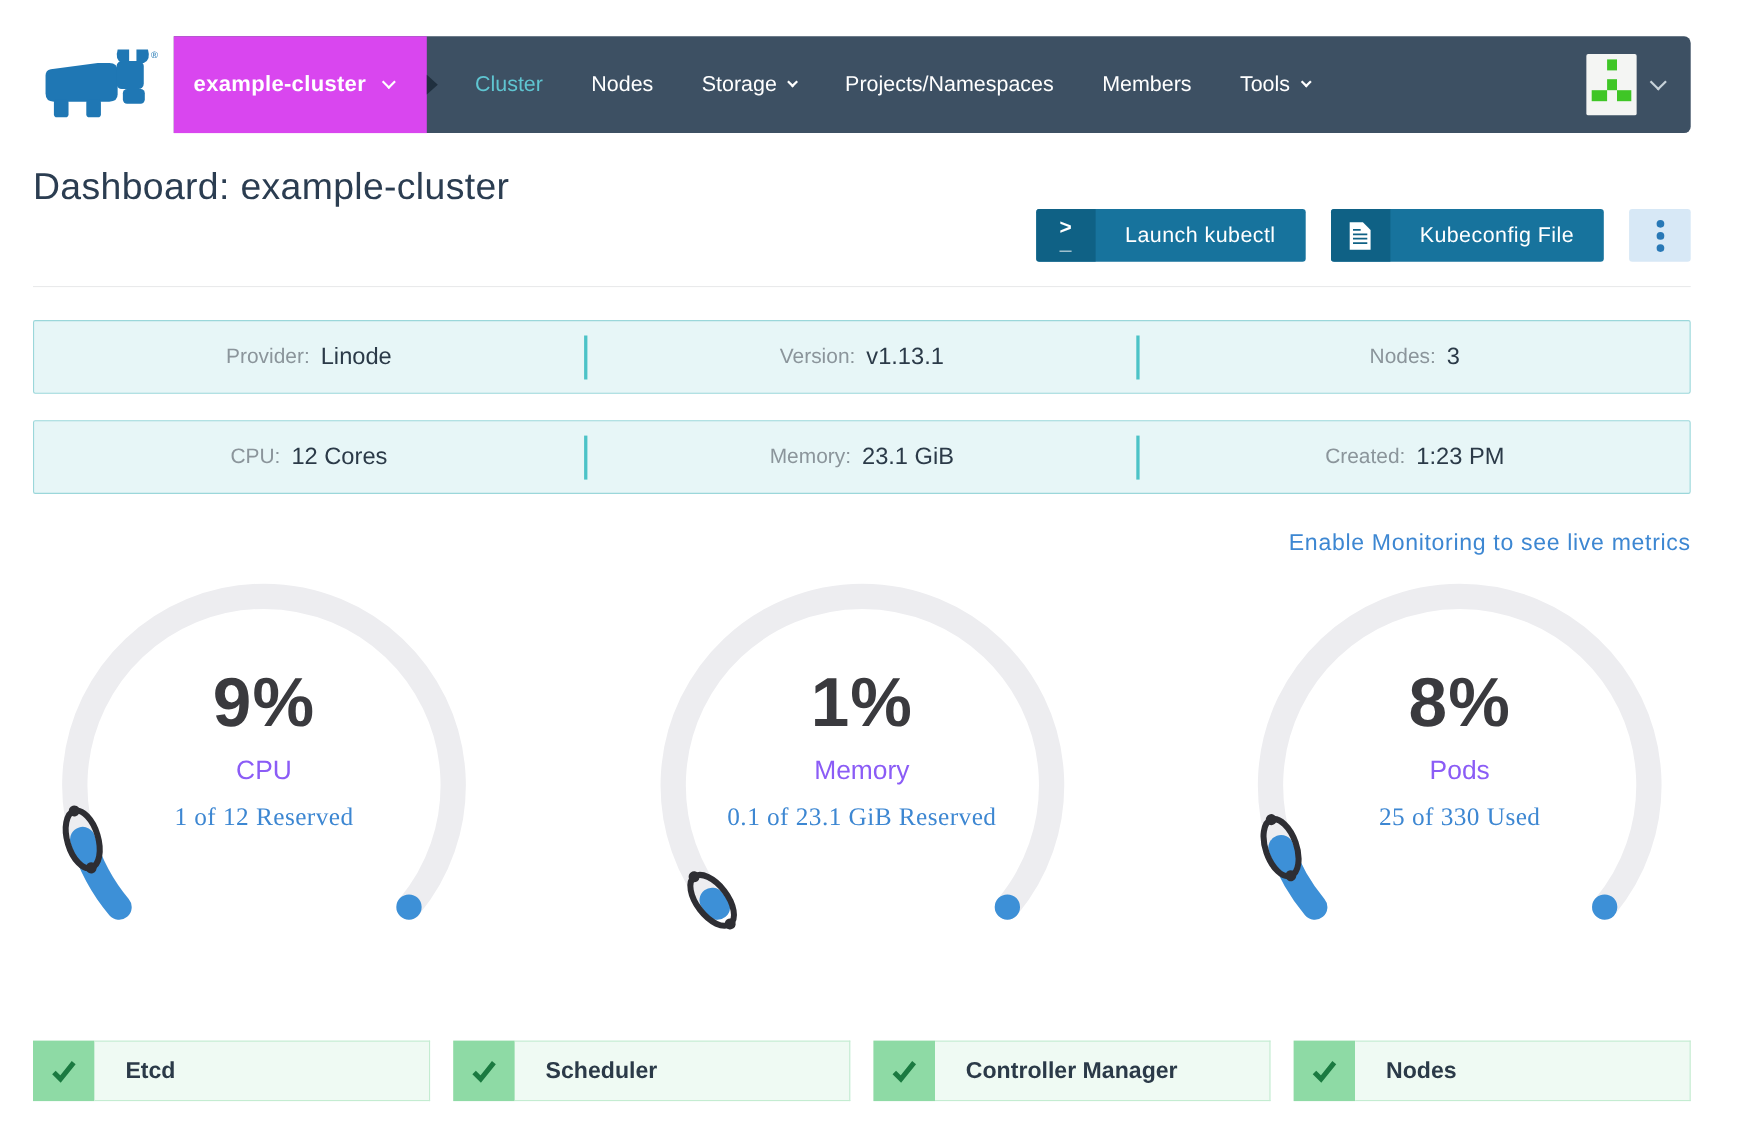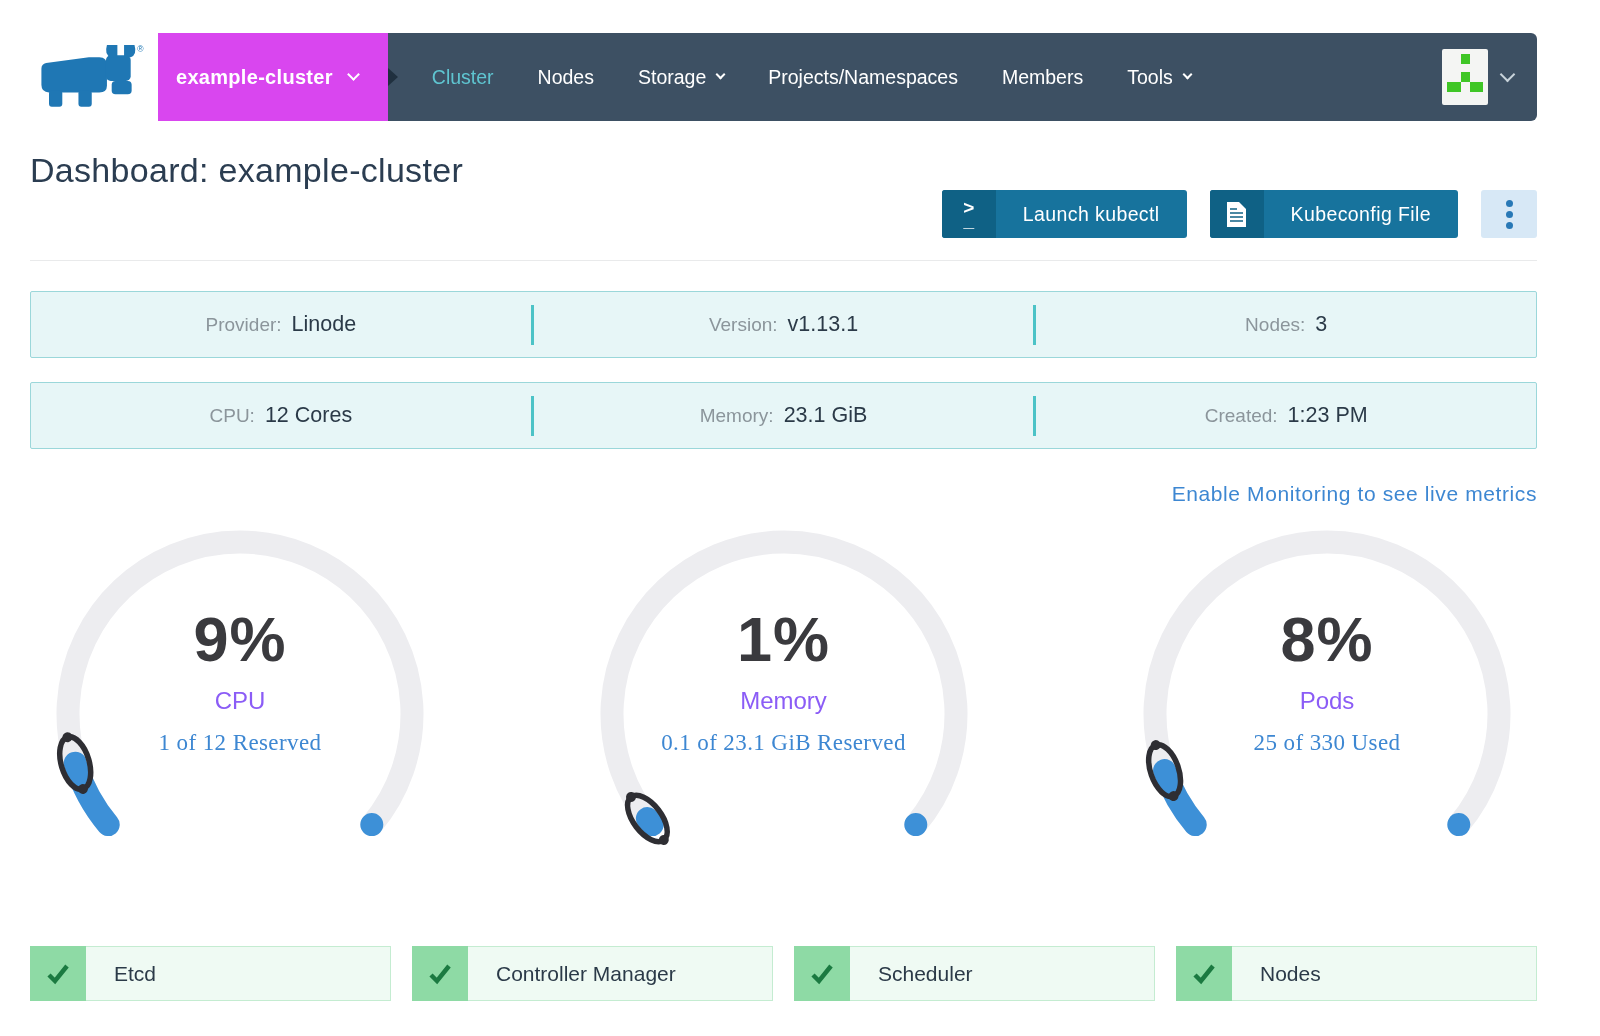--- a/index.html
+++ b/index.html
@@ -68,21 +68,21 @@
   
   .gauges { display:flex; justify-content:space-between; margin:3px 63px 0 30px; }
   .gauge { position:relative; width:420px; height:400px; }
   .gauge svg { display:block; width:420px; height:400px; }
   .gauge-text { position:absolute; left:0; right:0; top:94px; text-align:center; }
   .gauge-pct { font-size:63px; font-weight:800; color:#3a3a3e; letter-spacing:1px; }
   .gauge-label { font-size:24px; color:#8b5cf6; margin-top:12px; }
   .gauge-detail { font-size:23px; color:#3d87d2; margin-top:15px; letter-spacing:.4px;font-family:Liberation Serif, serif; }
 
   
-  .status-row { display:flex; gap:21px; margin:37px 63px 0 30px; }
+  .status-row { display:flex; gap:21px; margin:37px 63px 0 30px;font-weight:bold; }
   .status { flex:1; display:flex; height:55px; }
   .status-check { width:56px; background:#8edaa5; display:flex; align-items:center; justify-content:center; flex:none; }
   .status-body { flex:1; background:#effaf3; border:1px solid #c4ecd1; border-left:none;
                  display:flex; align-items:center; padding-left:28px; font-size:21px; color:#2b3a48; }
 </style>
 </head>
 <body>
 
 <header class="topbar">
   <svg class="logo" viewBox="0 0 120 72">
@@ -279,30 +279,30 @@
     </span>
     <span class="status-body">Etcd</span>
   </div>
 
   <div class="status">
     <span class="status-check">
       <svg width="26" height="26" viewBox="0 0 26 26">
           <path d="M4 14 L10 20 L22 5" stroke="#1b7a41" stroke-width="4.5" fill="none"></path>
         </svg>
     </span>
-    <span class="status-body">Controller Manager</span>
+    <span class="status-body">Scheduler</span>
   </div>
 
   <div class="status">
     <span class="status-check">
       <svg width="26" height="26" viewBox="0 0 26 26">
           <path d="M4 14 L10 20 L22 5" stroke="#1b7a41" stroke-width="4.5" fill="none"></path>
         </svg>
     </span>
-    <span class="status-body">Scheduler</span>
+    <span class="status-body">Controller Manager</span>
   </div>
 
   <div class="status">
     <span class="status-check">
       <svg width="26" height="26" viewBox="0 0 26 26">
           <path d="M4 14 L10 20 L22 5" stroke="#1b7a41" stroke-width="4.5" fill="none"></path>
         </svg>
     </span>
     <span class="status-body">Nodes</span>
   </div>

